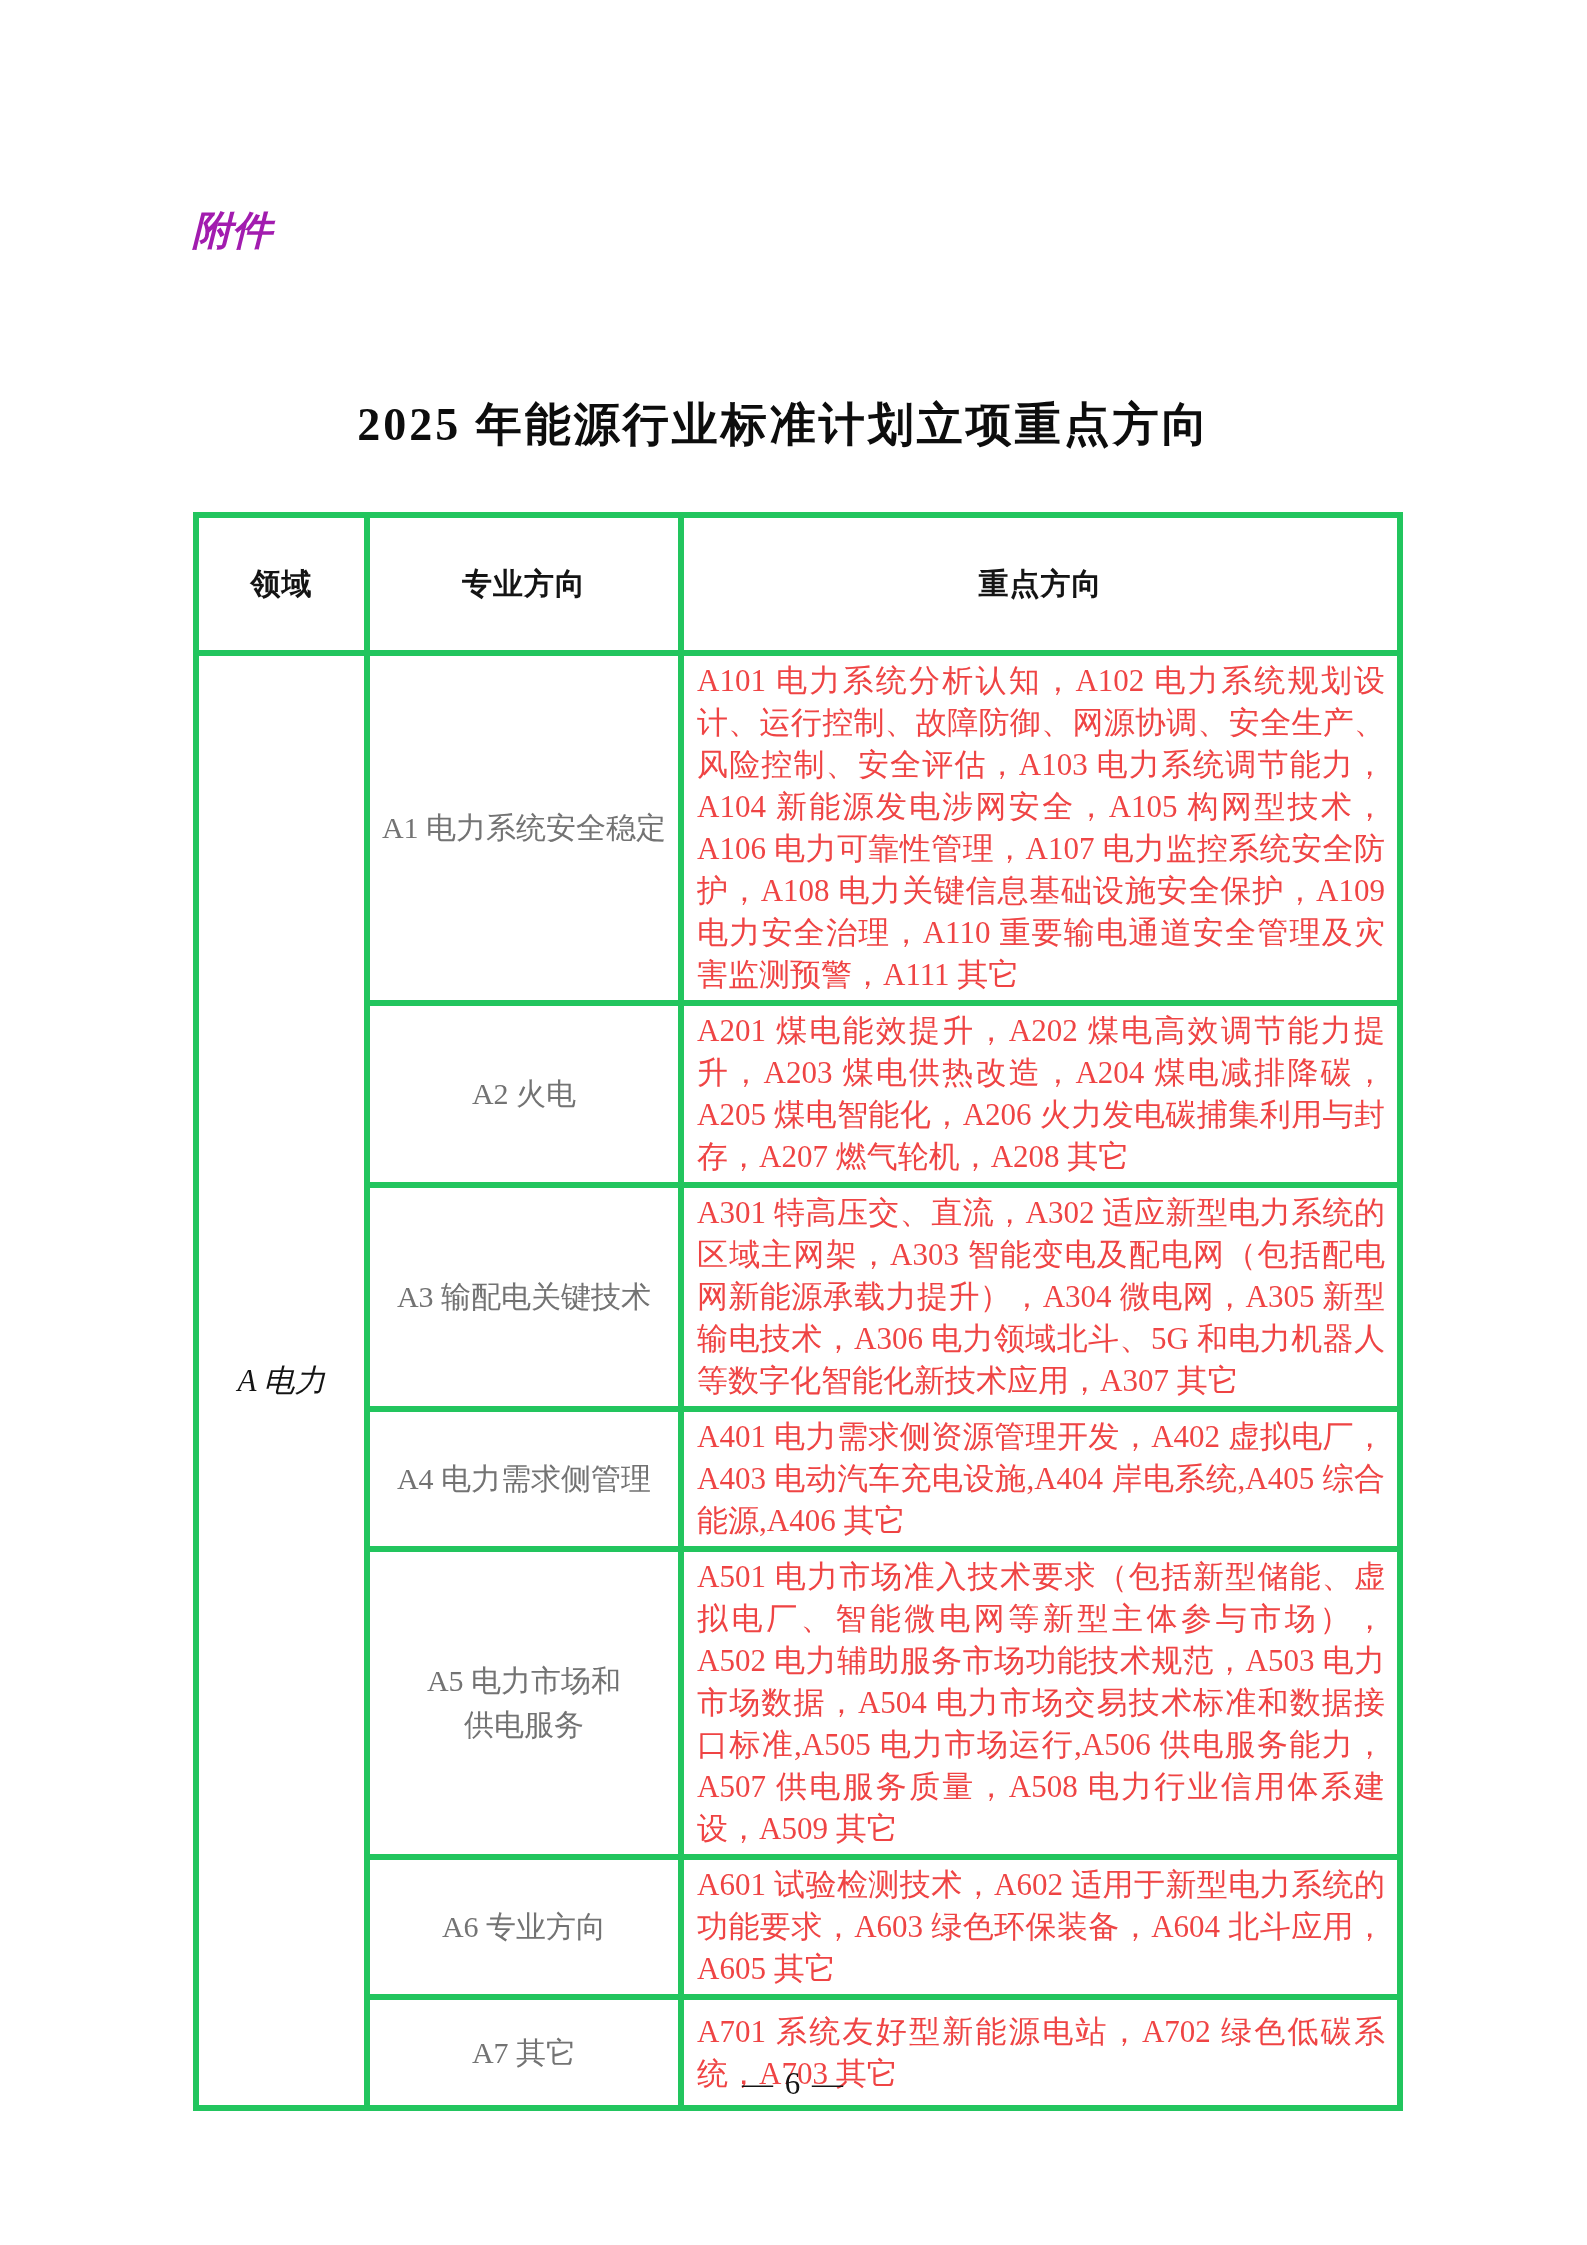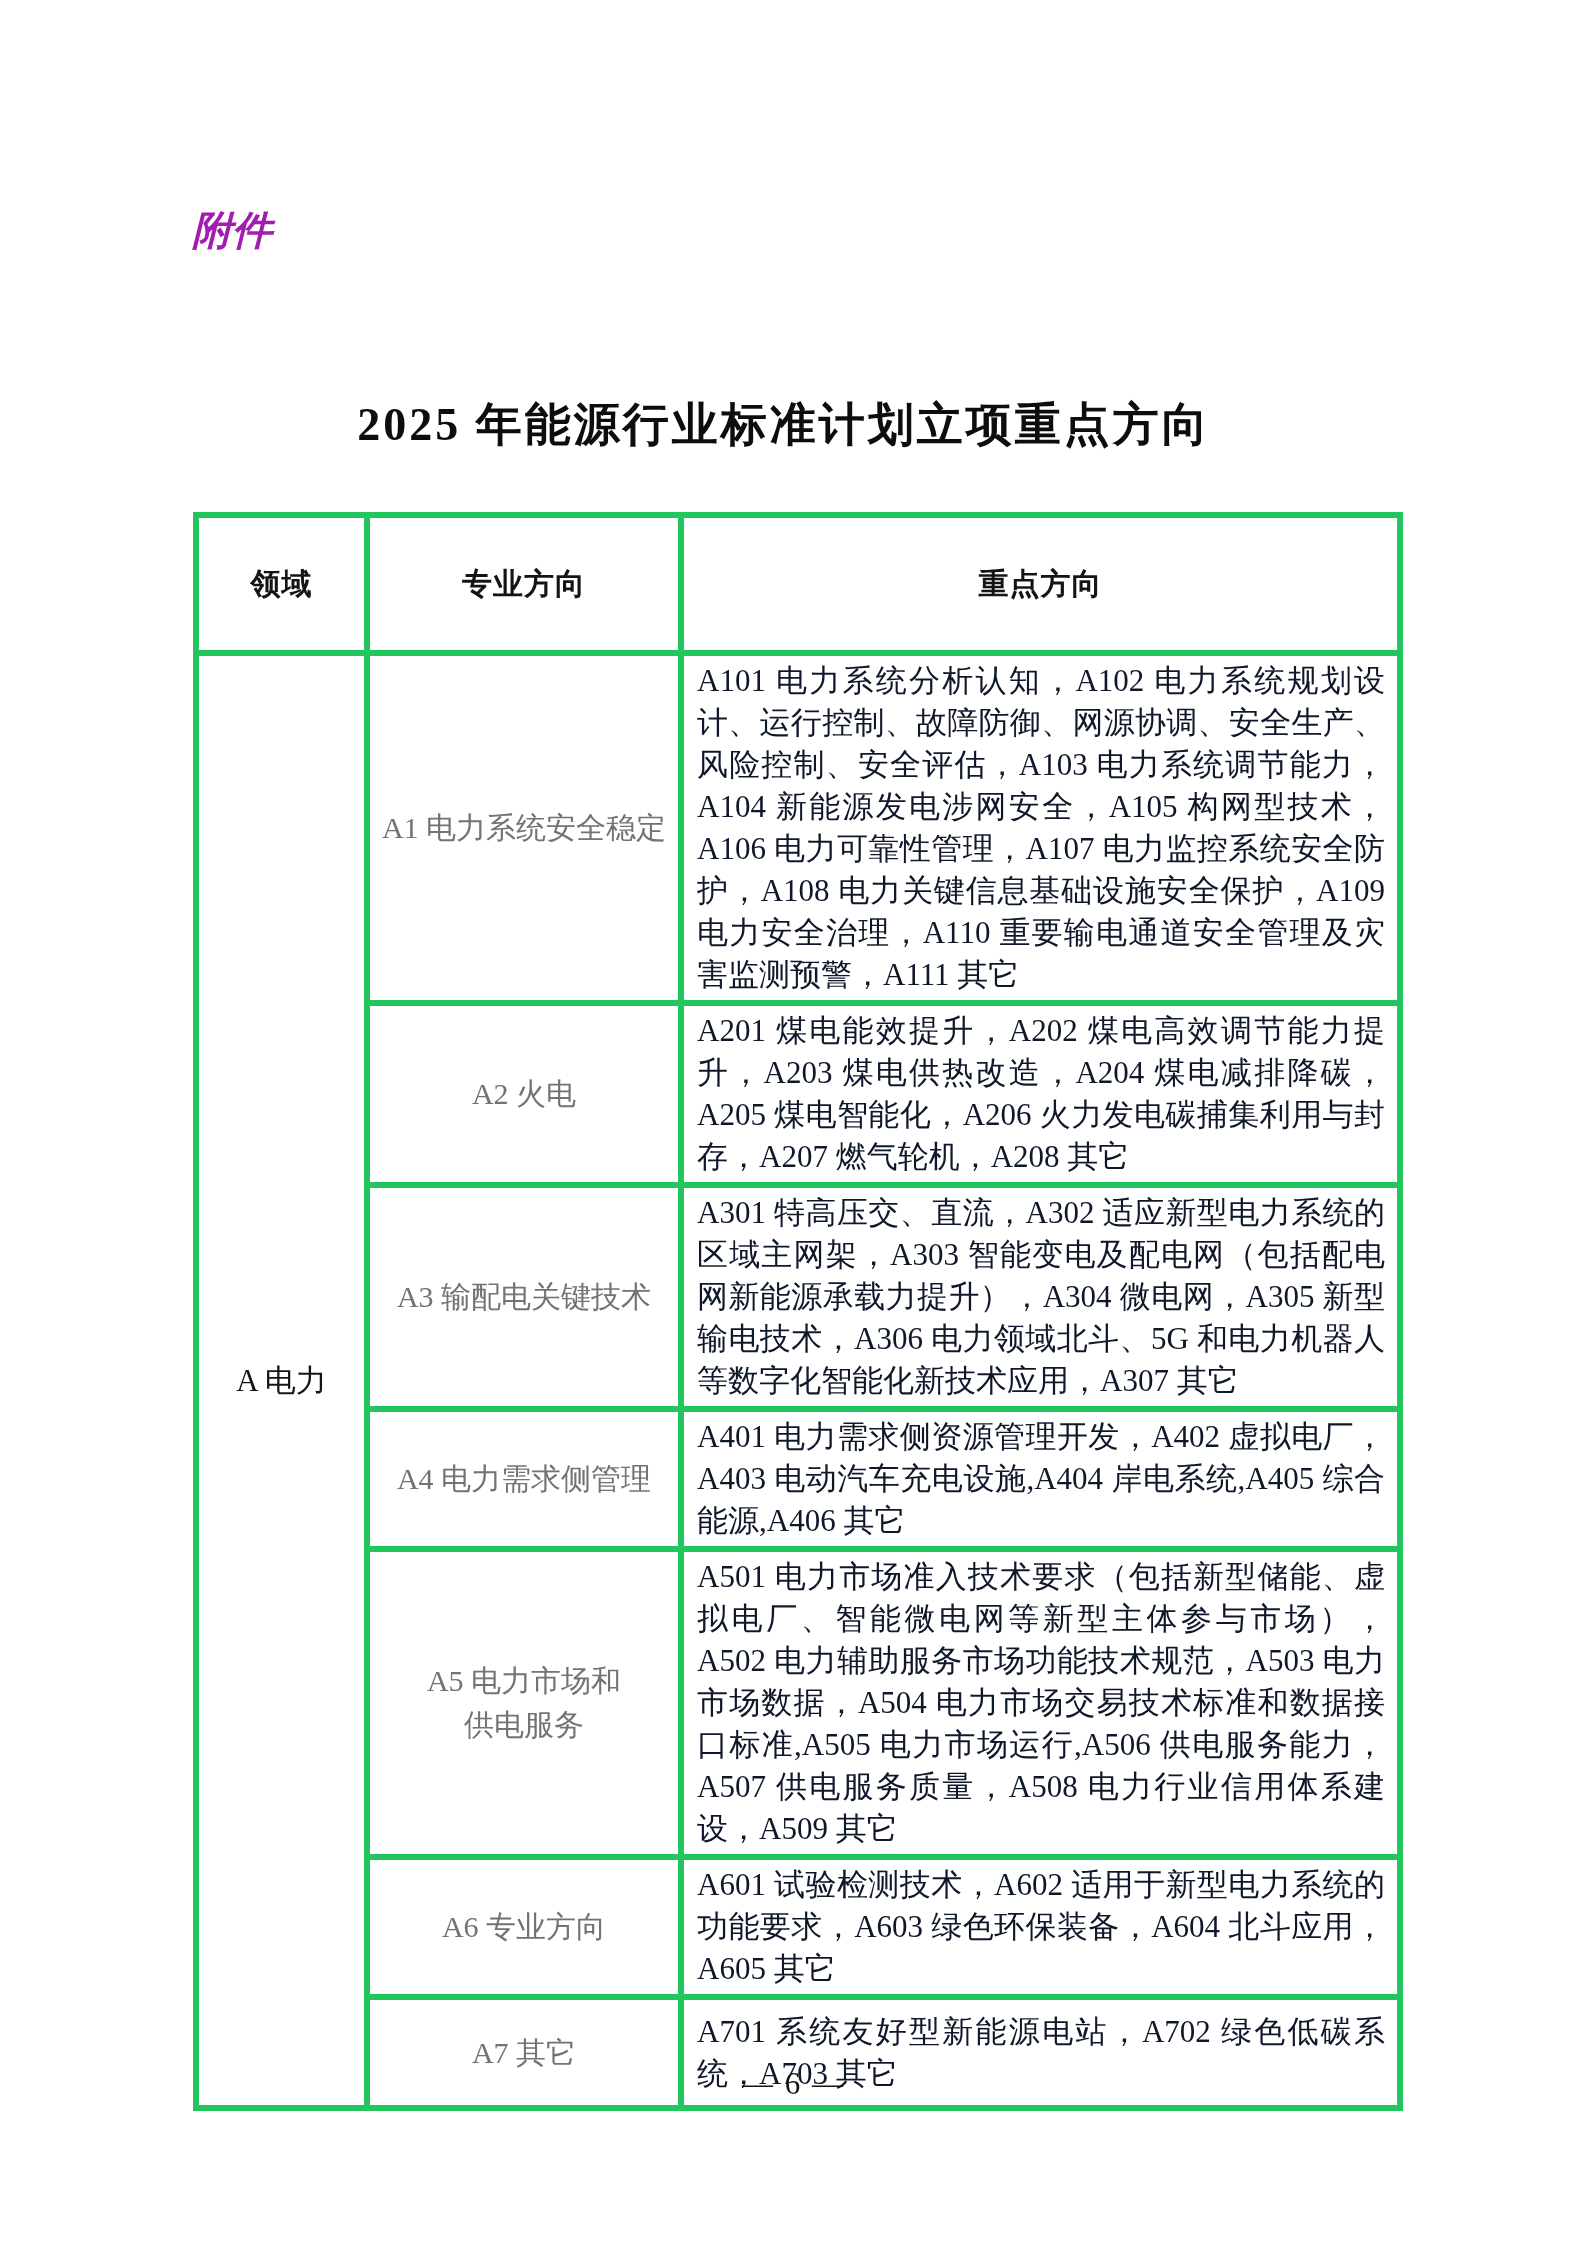--- a/index.html
+++ b/index.html
@@ -23,28 +23,28 @@
   table.main td,table.main th{
     border:6px solid #22c55e;overflow:hidden;
   }
   th.hdr{
     height:130px;
     font-family:"Liberation Sans","DejaVu Sans",sans-serif;
     font-weight:700;font-size:30px;text-align:center;vertical-align:middle;
     color:#141414;letter-spacing:1px;
   }
   td.domain-cell{
-    text-align:center;vertical-align:middle;font-size:31px;color:#141414;
+    text-align:center;vertical-align:middle;font-size:31px;color:#141414;font-style:italic;
   }
   td.sub-cell{
     text-align:center;vertical-align:middle;font-size:30px;color:#737373;
     padding:0 6px;line-height:44px;
   }
   td.focus-cell{
-    font-size:31px;line-height:42px;color:#0f172a;
+    font-size:31px;line-height:42px;color:#ef4444;
     padding:4px 12px 4px 13px;text-align:justify;text-align-last:left;
     vertical-align:middle;
   }
   tbody tr:nth-child(1){height:296px;}
   tbody tr:nth-child(2){height:170px;}
   tbody tr:nth-child(3){height:206px;}
   tbody tr:nth-child(4){height:137px;}
   tbody tr:nth-child(5){height:252px;}
   tbody tr:nth-child(6){height:136px;}
   tbody tr:nth-child(7){height:111px;}

